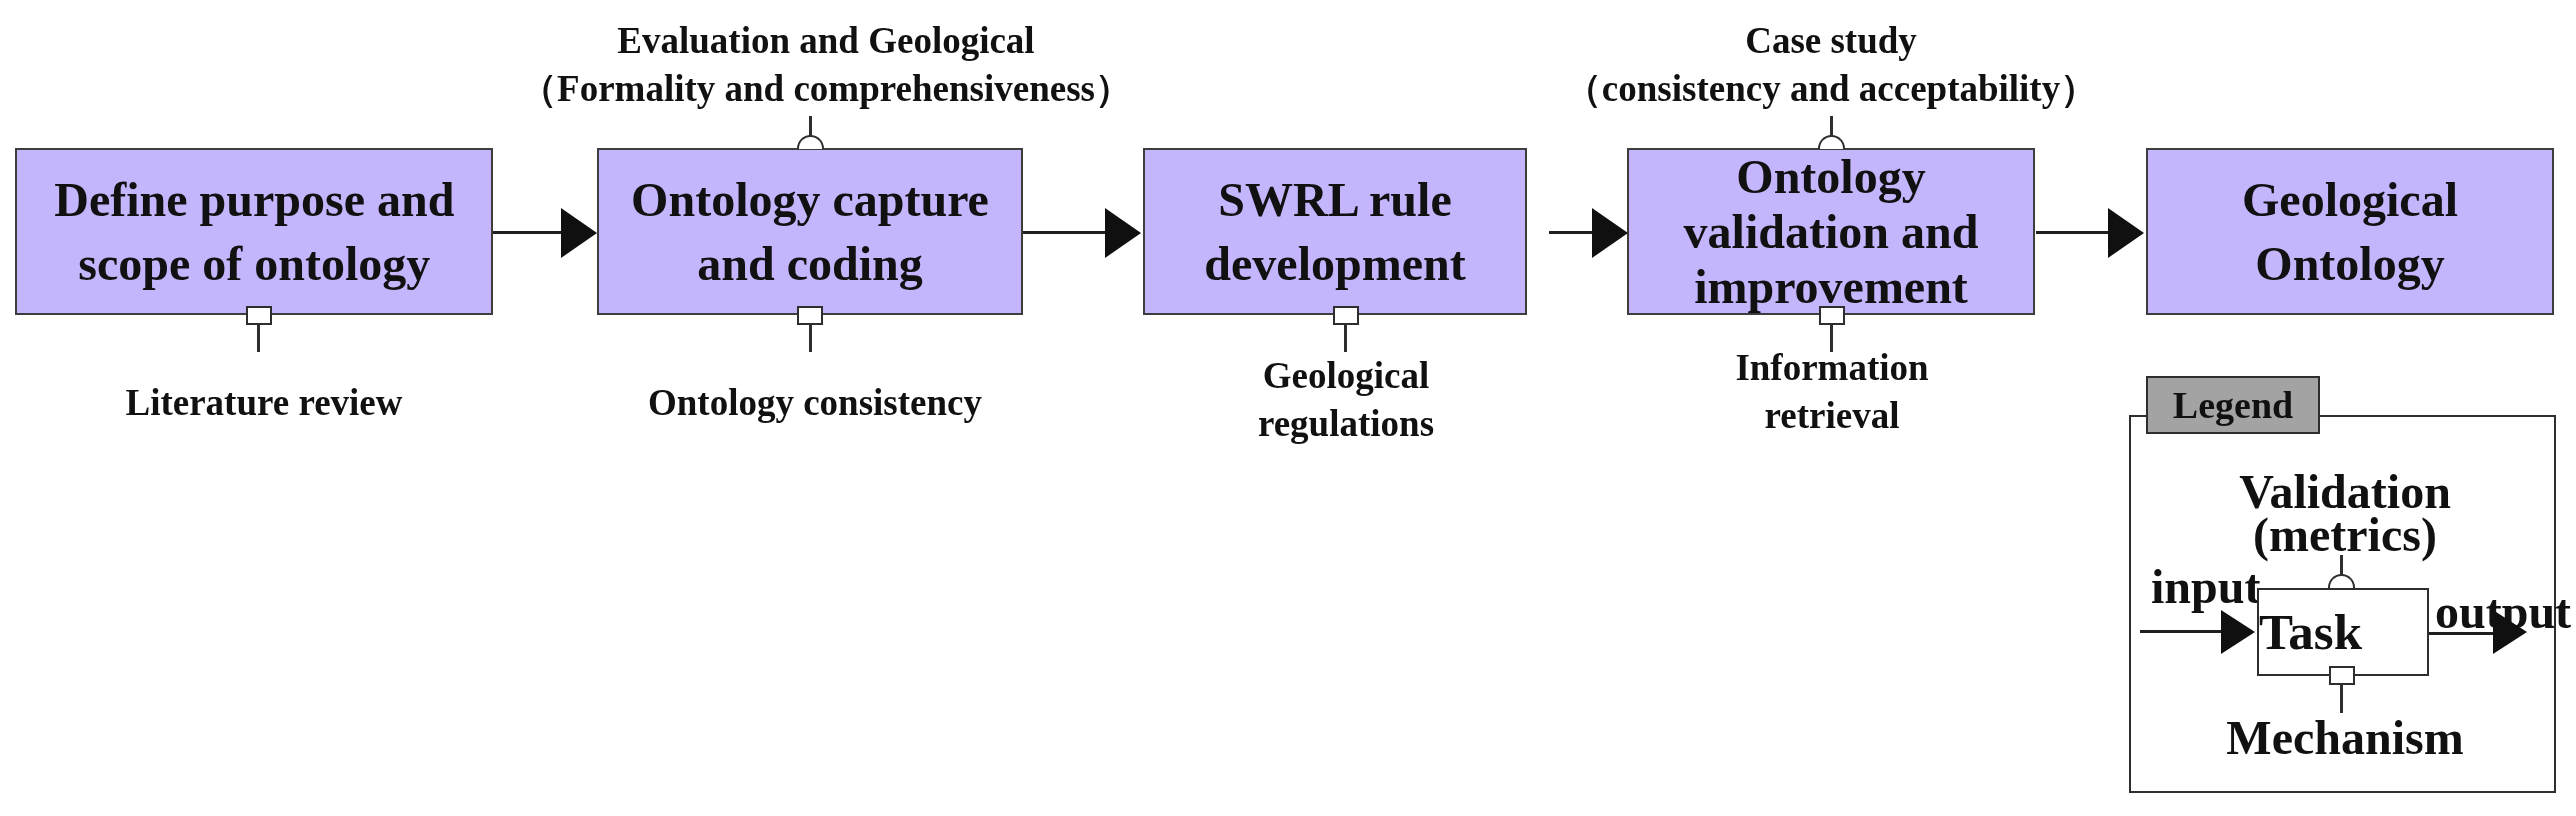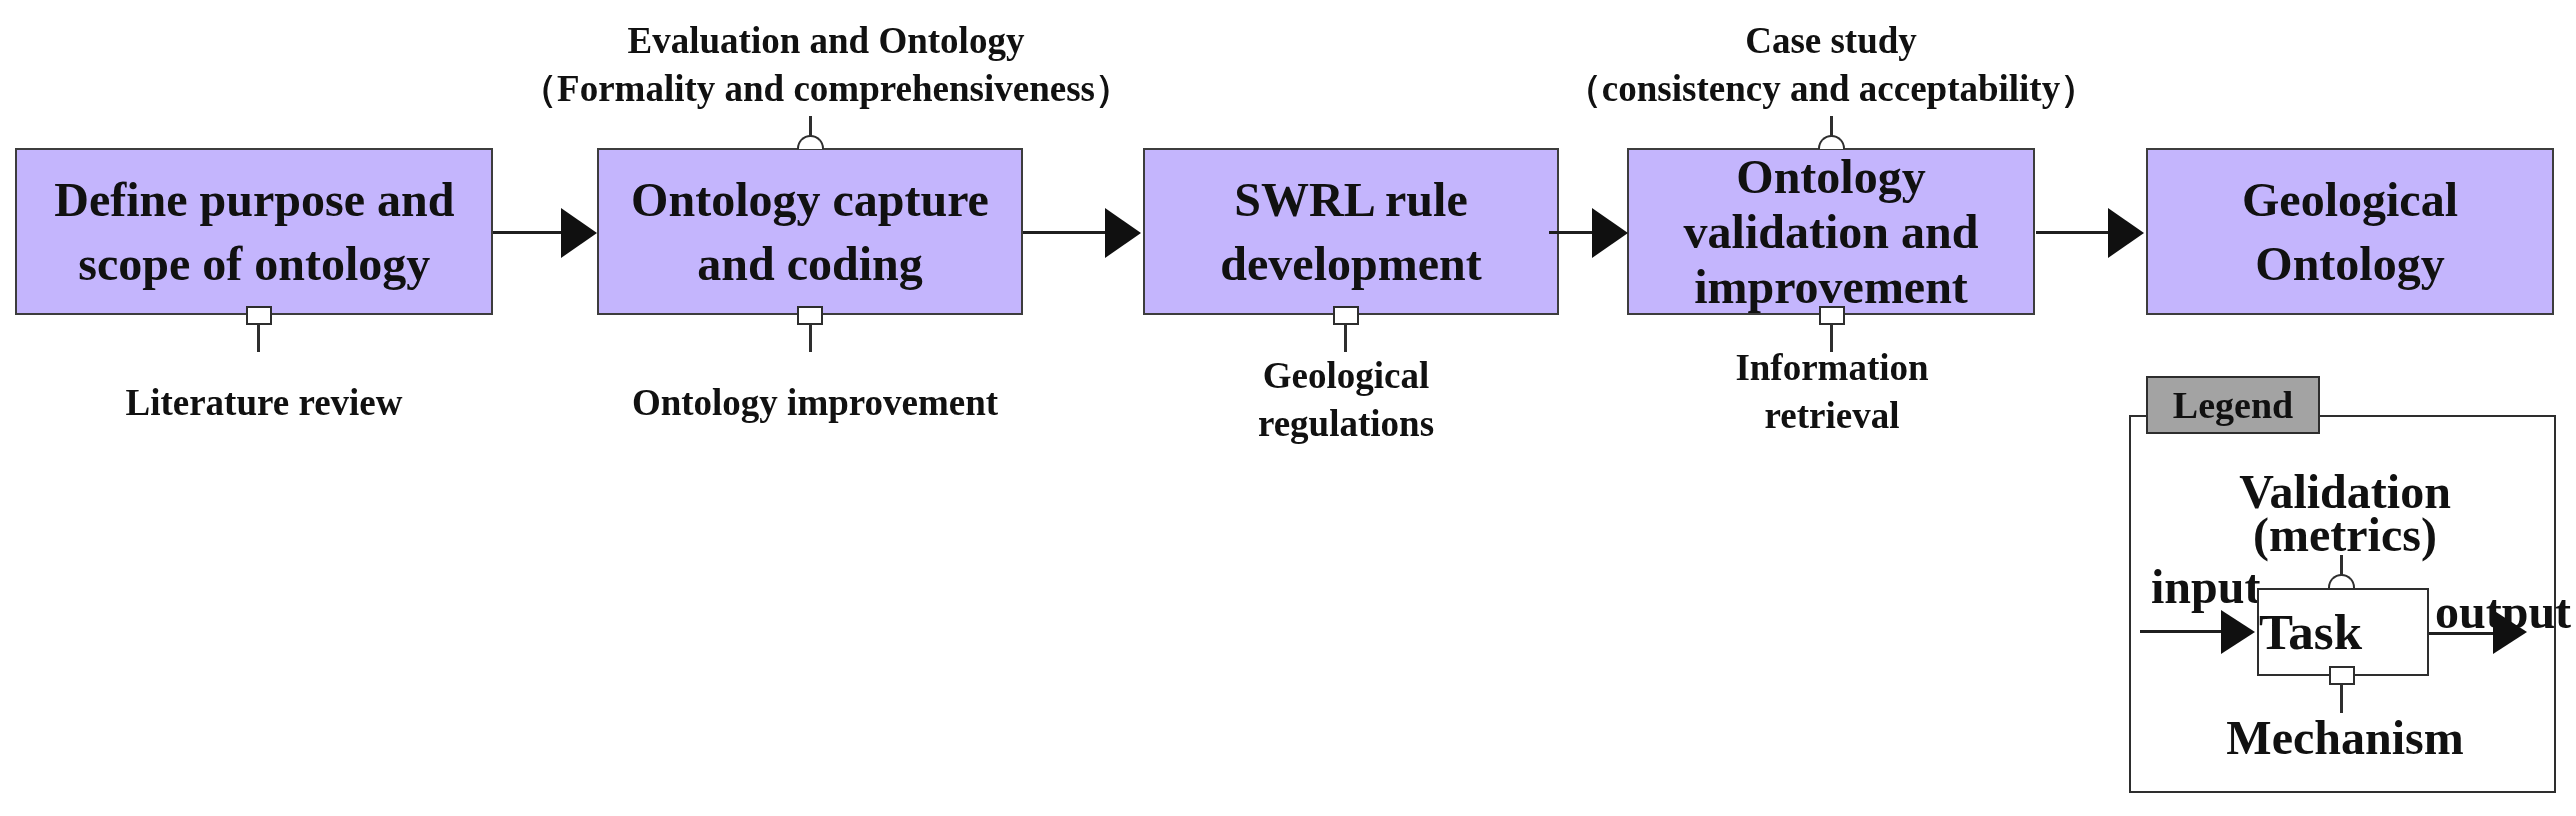--- a/index.html
+++ b/index.html
@@ -52,21 +52,21 @@
 <div class="canvas">
 
   <div class="fbox" style="left:15.3px;width:478px;">
     <span>Define purpose and</span>
     <span>scope of ontology</span>
   </div>
   <div class="fbox" style="left:597px;width:426px;">
     <span>Ontology capture</span>
     <span>and coding</span>
   </div>
-  <div class="fbox" style="left:1143px;width:416px;">
+  <div class="fbox" style="left:1143px;width:384px;">
     <span>SWRL rule</span>
     <span>development</span>
   </div>
   <div class="fbox fbox--tight" style="left:1627px;width:408px;">
     <span>Ontology</span>
     <span>validation and</span>
     <span>improvement</span>
   </div>
   <div class="fbox" style="left:2146px;width:408px;">
     <span>Geological</span>
@@ -79,21 +79,21 @@
   <div class="aline" style="left:1023px;width:83px;"></div>
   <div class="ahead" style="left:1105px;"></div>
 
   <div class="aline" style="left:1549px;width:44px;"></div>
   <div class="ahead" style="left:1592px;"></div>
 
   <div class="aline" style="left:2036px;width:74px;"></div>
   <div class="ahead" style="left:2108px;"></div>
 
   <div class="lbl" style="left:826px;top:17px;">
-    <span>Evaluation and Ontology</span>
+    <span>Evaluation and Geological</span>
     <span>（Formality and comprehensiveness）</span>
   </div>
   <div class="vline" style="left:809px;top:116px;height:22px;"></div>
   <div class="halfcirc" style="left:797px;top:135px;"></div>
 
   <div class="lbl" style="left:1831px;top:17px;">
     <span>Case study</span>
     <span>（consistency and acceptability）</span>
   </div>
   <div class="vline" style="left:1830px;top:116px;height:22px;"></div>
@@ -101,21 +101,21 @@
 
   <div class="sqconn" style="left:246px;top:306px;"></div>
   <div class="vline" style="left:257px;top:325px;height:27px;"></div>
   <div class="lbl" style="left:264px;top:379px;">
     <span>Literature review</span>
   </div>
 
   <div class="sqconn" style="left:797px;top:306px;"></div>
   <div class="vline" style="left:809px;top:325px;height:27px;"></div>
   <div class="lbl" style="left:815px;top:379px;">
-    <span>Ontology improvement</span>
+    <span>Ontology consistency</span>
   </div>
 
   <div class="sqconn" style="left:1333px;top:306px;"></div>
   <div class="vline" style="left:1344px;top:325px;height:27px;"></div>
   <div class="lbl" style="left:1346px;top:352px;">
     <span>Geological</span>
     <span>regulations</span>
   </div>
 
   <div class="sqconn" style="left:1819px;top:306px;"></div>

